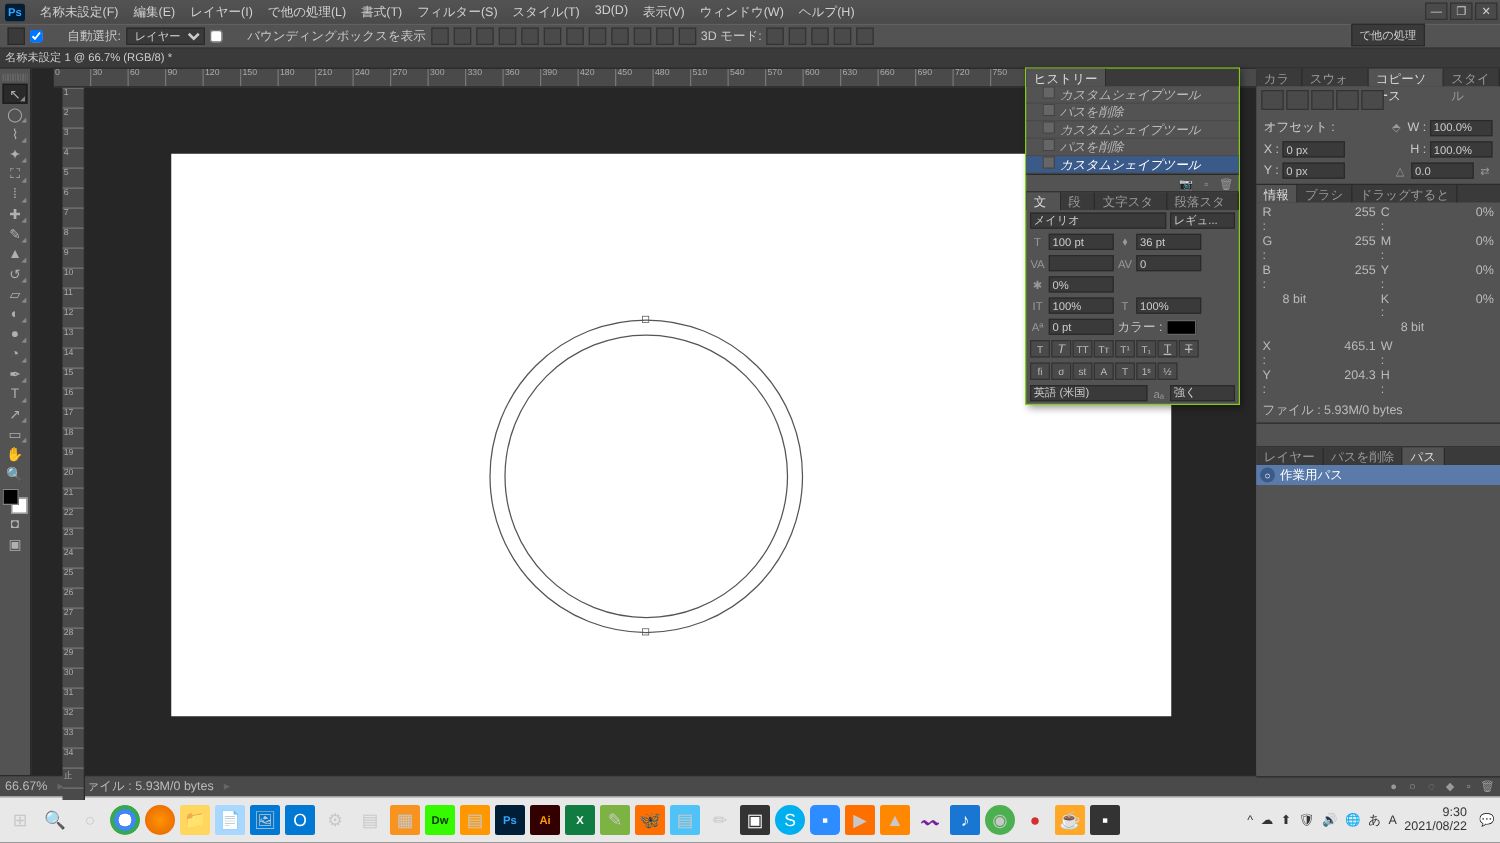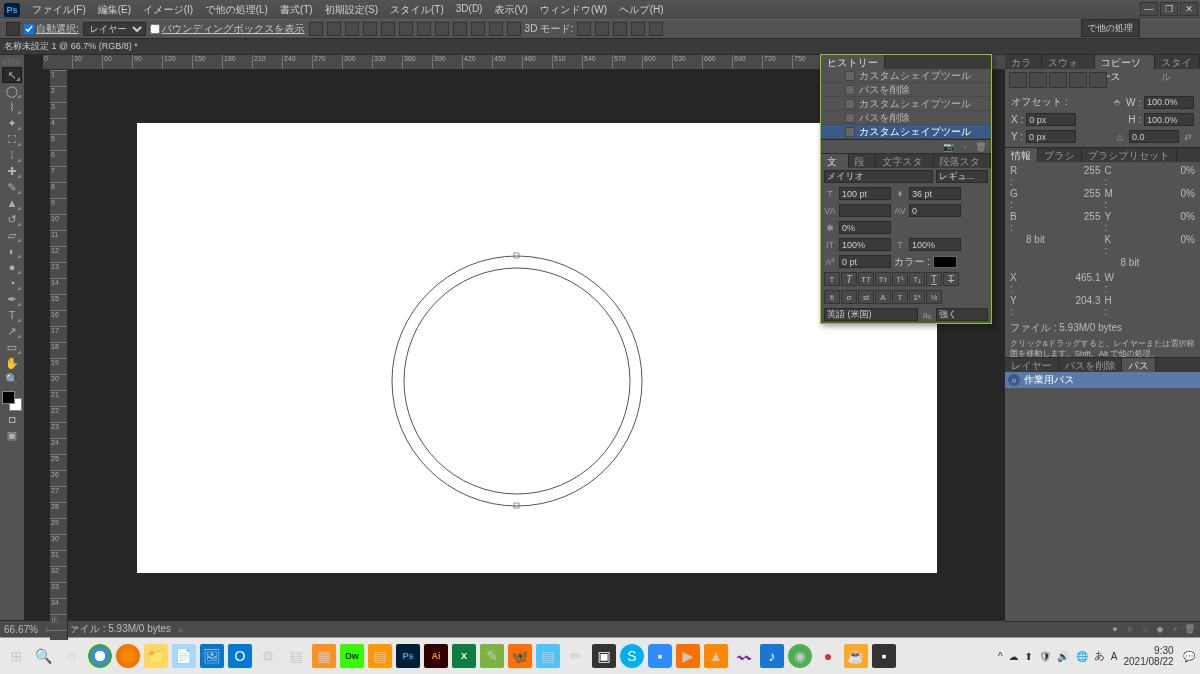--- a/index.html
+++ b/index.html
@@ -5,21 +5,21 @@
 * { margin:0; padding:0; box-sizing:border-box; font-family:"Meiryo UI","MS Gothic",sans-serif; font-size:10px; user-select:none; }
 html,body { width:1200px; height:674px; background:#535353; overflow:hidden; color:#c8c8c8; }
 .titlebar { height:19px; background:linear-gradient(#535353,#4a4a4a); display:flex; align-items:center; padding-left:4px; position:relative; }
 .ps-logo { width:16px; height:14px; background:#001e36; color:#31a8ff; font-weight:bold; font-size:9px; display:flex; align-items:center; justify-content:center; border-radius:2px; margin-right:6px; }
 .menubar { display:flex; gap:0; }
 .menubar div { padding:2px 6px; font-size:10px; color:#d0d0d0; }
 .win-controls { position:absolute; right:2px; top:2px; display:flex; gap:2px; }
 .win-btn { width:18px; height:14px; background:#4a4a4a; border:1px solid #333; display:flex; align-items:center; justify-content:center; font-size:9px; color:#ccc; }
 .options-bar { height:20px; background:#535353; border-top:1px solid #606060; border-bottom:1px solid #2a2a2a; display:flex; align-items:center; padding-left:6px; gap:4px; font-size:9px; }
 .opt-tool { width:14px; height:14px; background:#3a3a3a; border:1px solid #2a2a2a; }
-.opt-check { display:flex; align-items:center; gap:2px;text-decoration:underline; }
+.opt-check { display:flex; align-items:center; gap:20px; }
 .opt-check input { width:10px; height:10px; }
 .opt-select { background:#3a3a3a; border:1px solid #2a2a2a; color:#ccc; height:14px; font-size:9px; padding:0 2px; }
 .opt-icon { width:14px; height:14px; background:#4a4a4a; border:1px solid #333; }
 .doc-tab { height:16px; background:#3a3a3a; border-bottom:1px solid #2a2a2a; display:flex; align-items:center; padding-left:4px; font-size:9px; color:#ccc; }
 .workspace { display:flex; height:602px; }
 .toolbox { width:25px; background:#535353; border-right:1px solid #2a2a2a; display:flex; flex-direction:column; align-items:center; padding-top:4px; position:relative; }
 .tool-grip { width:20px; height:6px; background:repeating-linear-gradient(90deg,#666 0 1px,transparent 1px 2px); margin-bottom:2px; }
 .tool { width:20px; height:16px; margin-bottom:0; display:flex; align-items:center; justify-content:center; font-size:11px; color:#b0b0b0; position:relative; }
 .tool.active { background:#2a2a2a; border:1px solid #1a1a1a; }
 .tool-corner::after { content:""; position:absolute; right:1px; bottom:1px; border:2px solid transparent; border-right-color:#888; border-bottom-color:#888; width:0; height:0; }
@@ -32,21 +32,21 @@
 .ruler-h { height:15px; position:absolute; left:18px; right:0; top:0; background:#4a4a4a; border-bottom:1px solid #2a2a2a; display:flex; overflow:hidden; z-index:5;}
 .ruler-h div { width:30px; border-right:1px solid #777; font-size:7px; color:#aaa; padding-left:1px; flex-shrink:0; }
 .canvas { position:absolute; left:112px; top:68px; width:800px; height:450px; background:#fff; }
 .canvas svg { width:100%; height:100%; }
 .right-panels { width:195px; background:#535353; display:flex; flex-direction:column; }
 .float-panel { position:absolute; right:208px; top:54px; width:172px; background:#535353; border:1px solid #84cc16; box-shadow:2px 2px 6px rgba(0,0,0,.4); z-index:20; }
 .panel-tabs { height:14px; background:#3a3a3a; display:flex; font-size:9px; }
 .panel-tab { padding:1px 6px; color:#999; border-right:1px solid #2a2a2a; }
 .panel-tab.active { background:#535353; color:#ddd; }
 .panel-body { padding:2px; font-size:9px; }
-.hist-row { height:14px; display:flex; align-items:center; padding-left:24px; gap:4px; color:#bbb; border-bottom:1px solid #4a4a4a; }
+.hist-row { height:14px; display:flex; align-items:flex-start; padding-left:13px; gap:4px; color:#bbb; border-bottom:1px solid #4a4a4a;font-style:italic; }
 .hist-row.sel { background:#3a5a8a; color:#fff; }
 .hist-icon { width:10px; height:10px; background:#666; border:1px solid #444; }
 .char-panel { border-top:1px solid #2a2a2a; }
 .char-row { display:flex; align-items:center; gap:3px; padding:2px 3px; height:17px; }
 .char-input { background:#3a3a3a; border:1px solid #2a2a2a; color:#ccc; height:13px; font-size:9px; padding:0 2px; flex:1; min-width:0; }
 .char-input.sm { width:52px; flex:none; }
 .char-icon { width:12px; height:12px; display:flex; align-items:center; justify-content:center; font-size:9px; color:#999; }
 .char-btns { display:flex; gap:1px; padding:2px 3px; }
 .char-btn { width:16px; height:14px; background:#4a4a4a; border:1px solid #333; font-size:8px; color:#bbb; display:flex; align-items:center; justify-content:center; }
 .color-swatch-box { width:24px; height:12px; background:#000; border:1px solid #666; }
@@ -66,26 +66,26 @@
 .tb-tray { margin-left:auto; display:flex; align-items:center; gap:6px; font-size:9px; color:#333; }
 .tb-clock { text-align:right; font-size:9px; line-height:11px; padding-right:4px; color:#333; }
 .essentials { position:absolute; right:60px; top:19px; height:18px; background:#3a3a3a; border:1px solid #2a2a2a; color:#ccc; font-size:9px; padding:2px 6px; }
 </style>
 </head>
 <body>
 
 <div class="titlebar">
   <div class="ps-logo">Ps</div>
   <div class="menubar">
-    <div>ファイル(F)</div>
+    <div>名称未設定(F)</div>
     <div>編集(E)</div>
-    <div>イメージ(I)</div>
+    <div>レイヤー(I)</div>
     <div>で他の処理(L)</div>
     <div>書式(T)</div>
-    <div>初期設定(S)</div>
+    <div>フィルター(S)</div>
     <div>スタイル(T)</div>
     <div>3D(D)</div>
     <div>表示(V)</div>
     <div>ウィンドウ(W)</div>
     <div>ヘルプ(H)</div>
   </div>
   <div class="win-controls">
     <div class="win-btn">—</div>
     <div class="win-btn">❐</div>
     <div class="win-btn">✕</div>
@@ -275,21 +275,21 @@
           <input class="transform-input" value="0.0" style="">
           <span class="char-icon">⇄</span>
         </div>
       </div>
     </div>
 
     <div>
       <div class="panel-tabs">
         <div class="panel-tab active">情報</div>
         <div class="panel-tab">ブラシ</div>
-        <div class="panel-tab">ブラシプリセット</div>
+        <div class="panel-tab">ドラッグすると</div>
       </div>
       <div class="info-panel">
         <div class="info-grid">
           <span>R :</span>
             <span style="text-align:right">255</span>
           <span>C :</span>
             <span style="text-align:right">0%</span>
           <span>G :</span>
             <span style="text-align:right">255</span>
           <span>M :</span>
@@ -311,21 +311,20 @@
           <span>X :</span>
             <span style="text-align:right">465.1</span>
           <span>W :</span>
             <span></span>
           <span>Y :</span>
             <span style="text-align:right">204.3</span>
           <span>H :</span>
             <span></span>
         </div>
         <div style="margin-top:4px">ファイル : 5.93M/0 bytes</div>
-        <div style="margin-top:4px;font-size:8px;line-height:10px">クリック&amp;ドラッグすると、レイヤーまたは選択範囲を移動します。Shift、Alt で他の処理。</div>
       </div>
     </div>
   </div>
 </div>
 
 <div class="float-panel">
   <div class="panel-tabs">
     <div class="panel-tab active">ヒストリー</div>
   </div>
   <div class="panel-body" style="padding:0">

